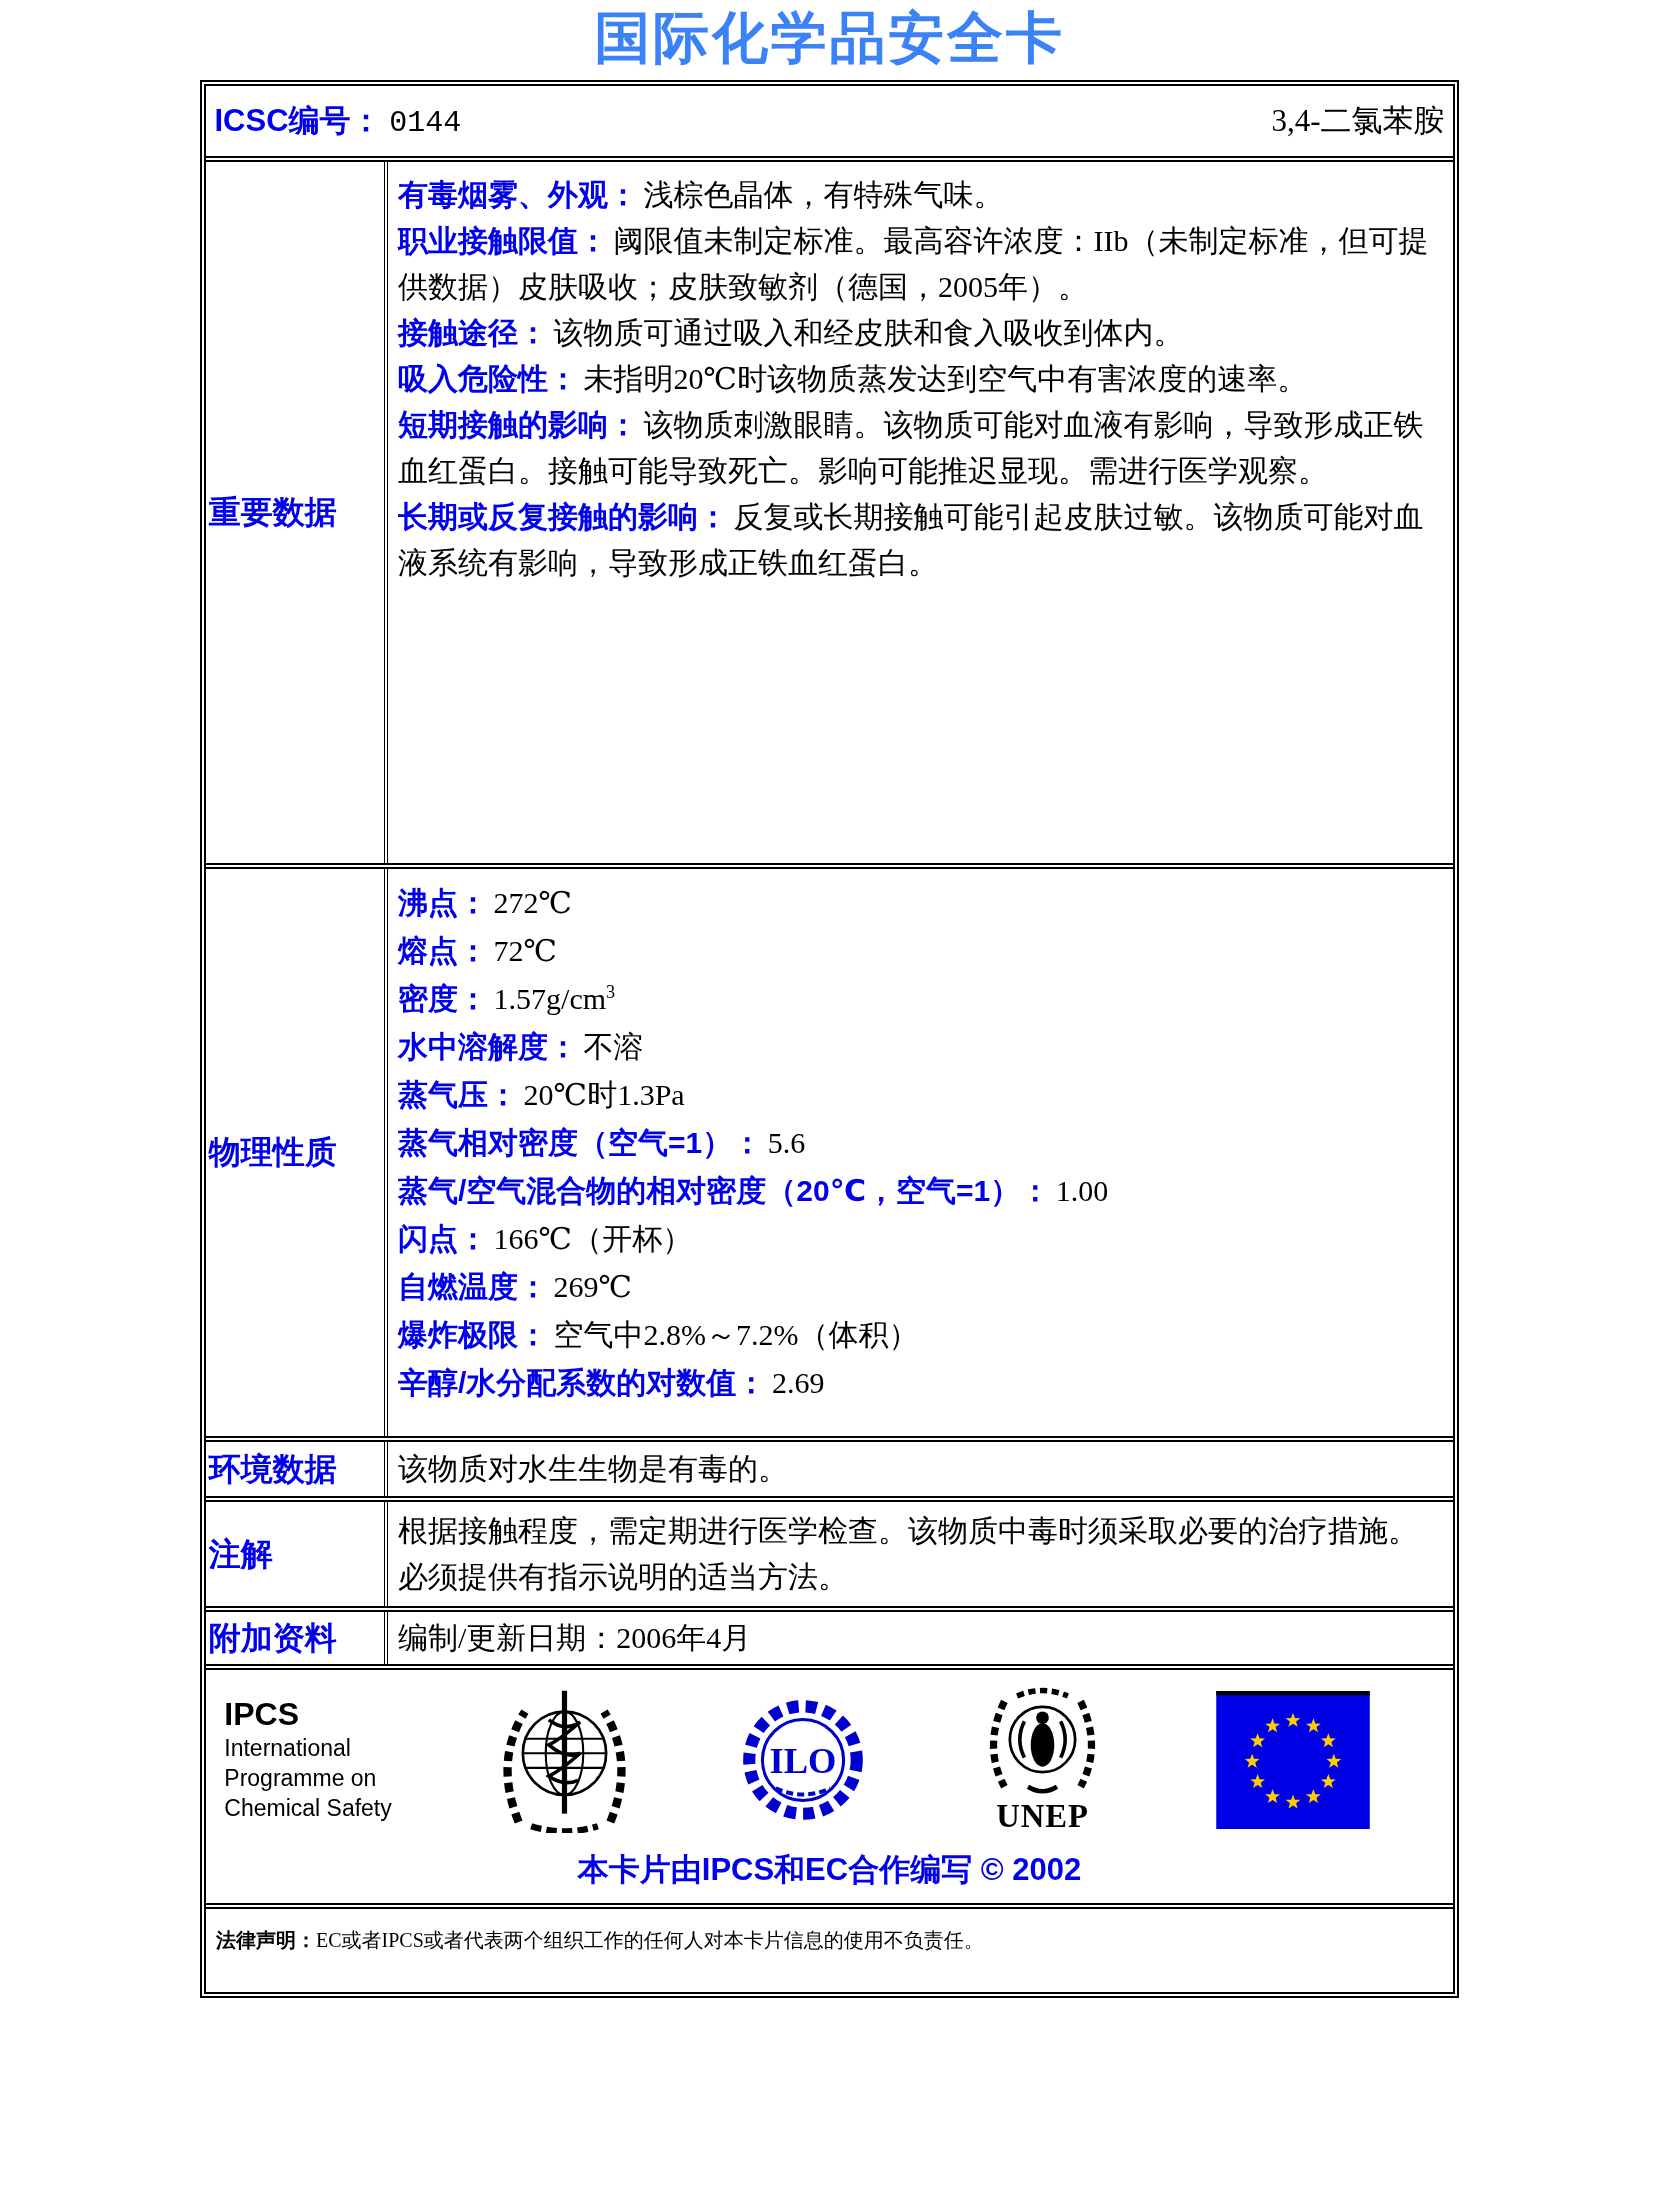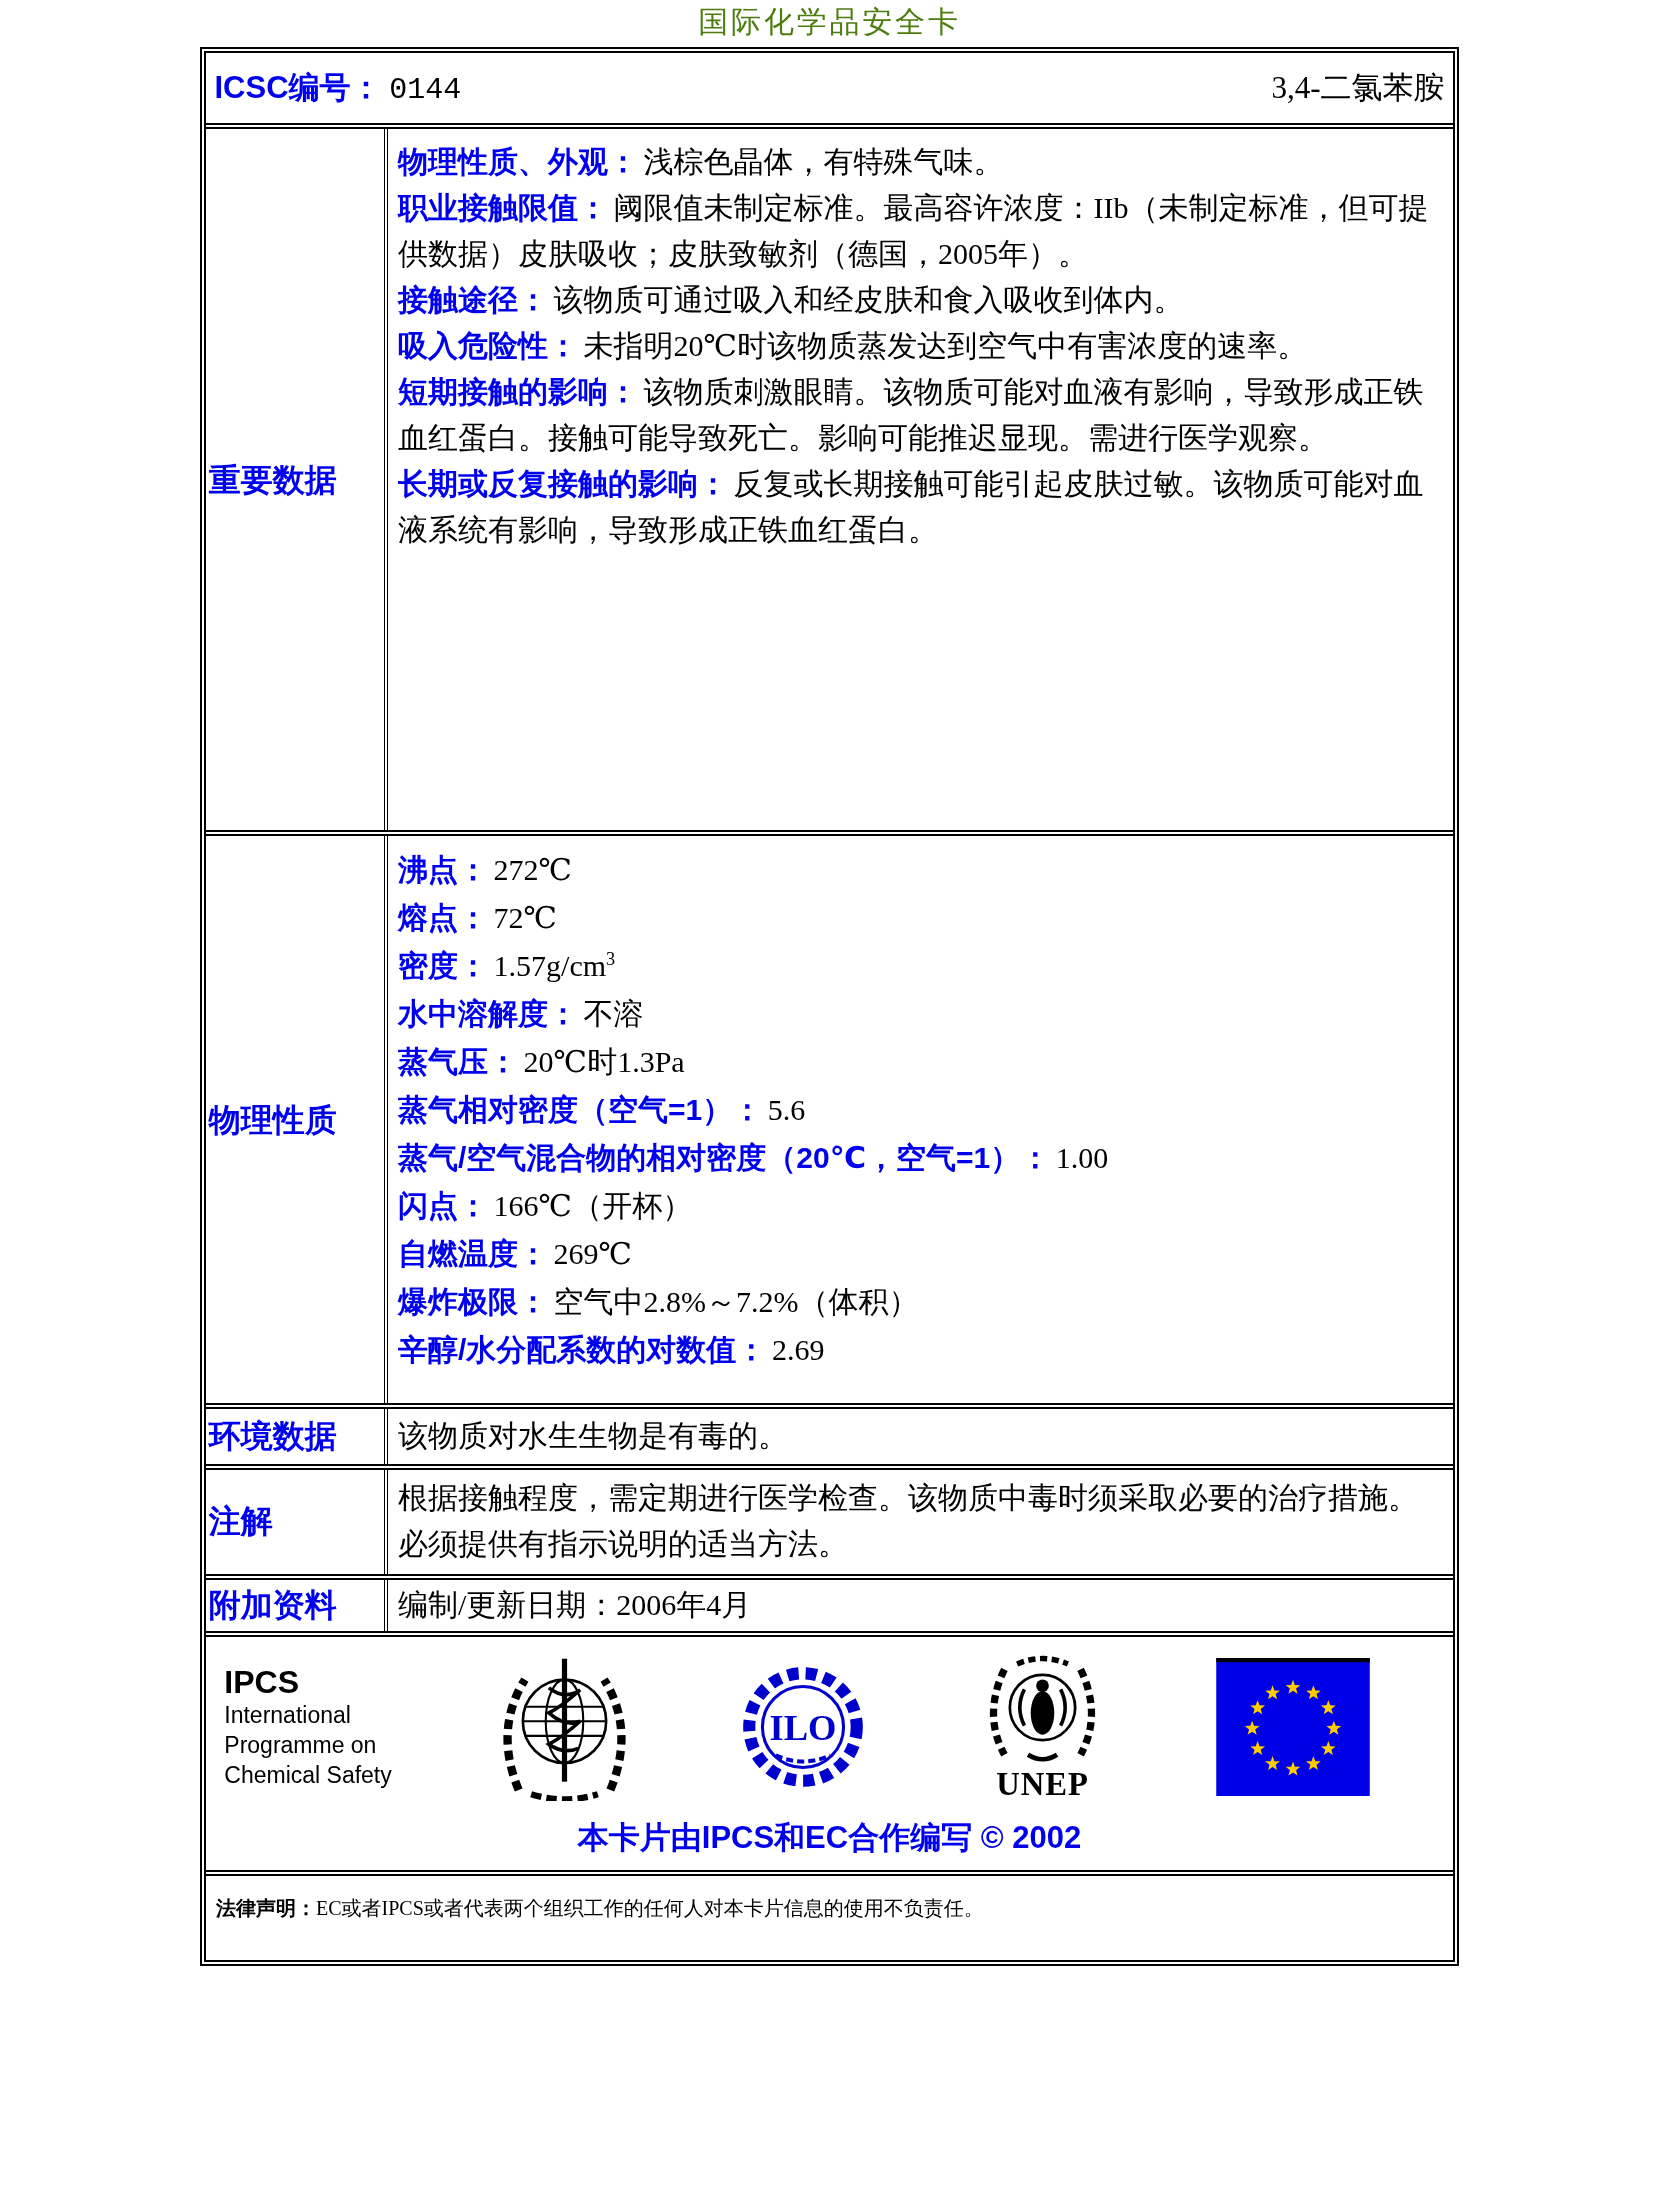--- a/index.html
+++ b/index.html
@@ -2,21 +2,21 @@
 <html style="font-size:11.3px"><head>
 <meta charset="utf-8">
 <style>
   html,body{margin:0;padding:0;background:#fff;}
   body{
     width:1659px;height:2205px;position:relative;
     font-family:"Liberation Serif","DejaVu Serif",serif;color:#000;
     -webkit-font-smoothing:antialiased;
   }
   .page-title{
-    text-align:center;color:#4d7c0f;font-weight:normal;font-size:30px;
+    text-align:center;color:#3b82f6;font-weight:bold;font-size:56px;
     line-height:1.25;letter-spacing:2.8px;margin:2.8px 0 7px 0;
     font-family:"Liberation Serif","DejaVu Serif",serif;
   }
   .card{
     width:1247px;margin:0 auto;border:6.3px double #000;background:#fff;
   }
   .row{border-top:6.3px double #000;}
   .row:first-child{border-top:none;}
   .row.split{display:grid;grid-template-columns:182px 1fr;}
   .label-cell{
@@ -88,21 +88,21 @@
       <span class="icsc-number">0144</span>
     </div>
     <div class="chem-name">3,4-二氯苯胺</div>
   </div>
 
   <div class="row split r-important">
     <div class="label-cell">
       <span class="section-label">重要数据</span>
     </div>
     <div class="content-cell">
-      <div class="item"><span class="inline-label">物理性质、外观：</span><span>浅棕色晶体，有特殊气味。</span></div>
+      <div class="item"><span class="inline-label">有毒烟雾、外观：</span><span>浅棕色晶体，有特殊气味。</span></div>
       <div class="item"><span class="inline-label">职业接触限值：</span><span>阈限值未制定标准。最高容许浓度：IIb（未制定标准，但可提供数据）皮肤吸收；皮肤致敏剂（德国，2005年）。</span></div>
       <div class="item"><span class="inline-label">接触途径：</span><span>该物质可通过吸入和经皮肤和食入吸收到体内。</span></div>
       <div class="item"><span class="inline-label">吸入危险性：</span><span>未指明20℃时该物质蒸发达到空气中有害浓度的速率。</span></div>
       <div class="item"><span class="inline-label">短期接触的影响：</span><span>该物质刺激眼睛。该物质可能对血液有影响，导致形成正铁血红蛋白。接触可能导致死亡。影响可能推迟显现。需进行医学观察。</span></div>
       <div class="item"><span class="inline-label">长期或反复接触的影响：</span><span>反复或长期接触可能引起皮肤过敏。该物质可能对血液系统有影响，导致形成正铁血红蛋白。</span></div>
     </div>
   </div>
 
   <div class="row split r-physical">
     <div class="label-cell">

